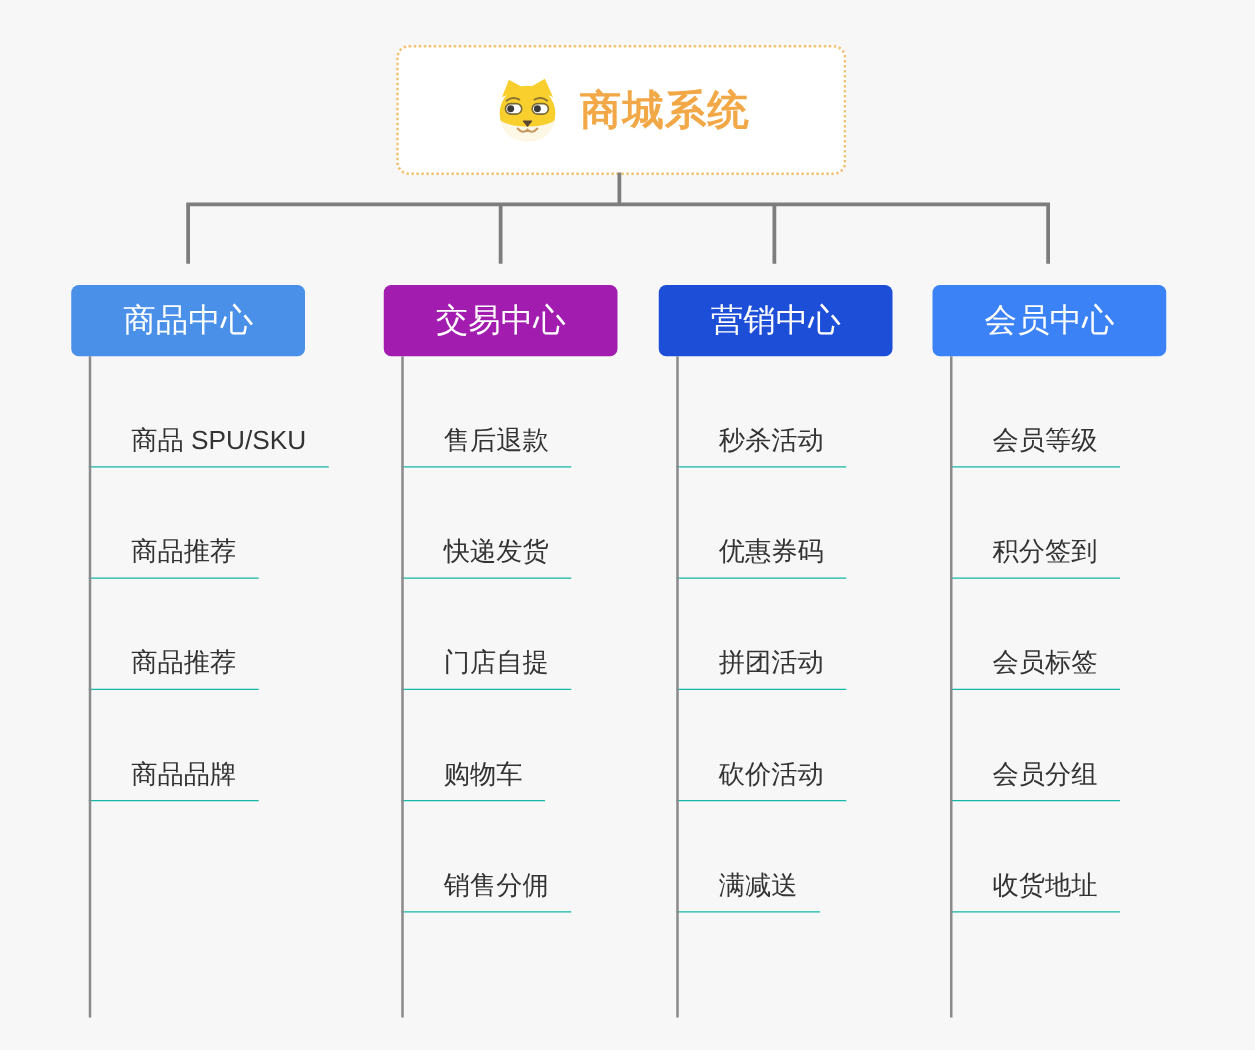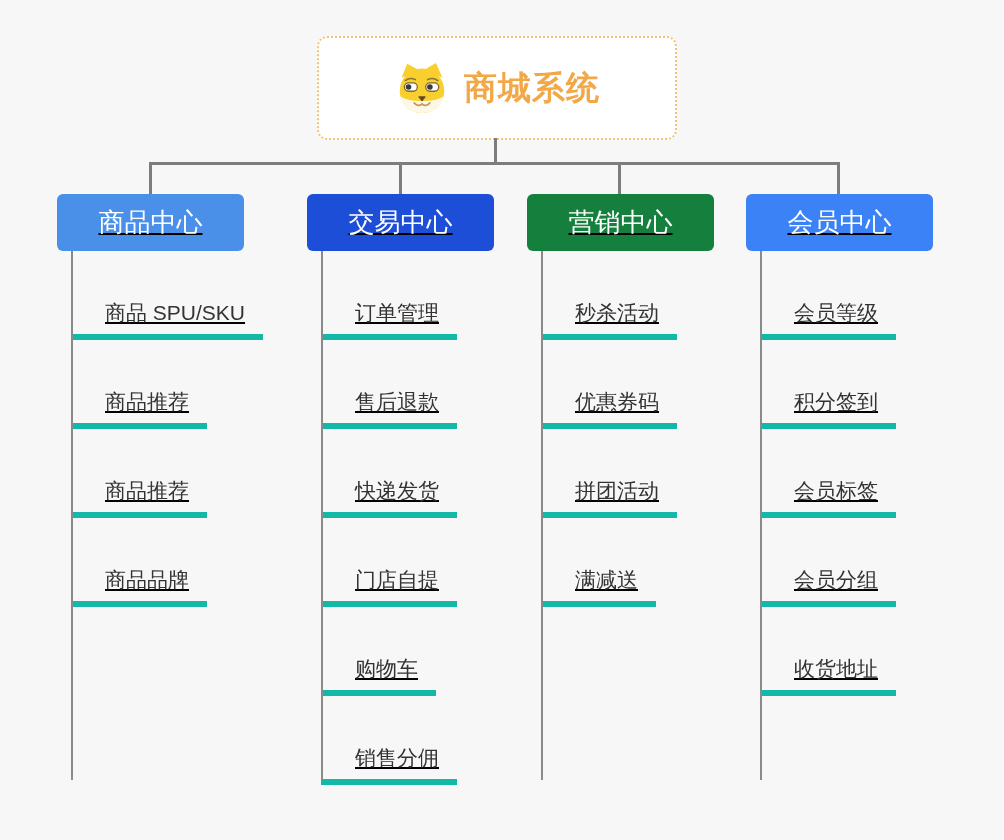--- a/index.html
+++ b/index.html
@@ -24,35 +24,35 @@
   }
   .root-icon{width:56px;height:52px;flex:0 0 auto;}
 
   
   .conn{position:absolute;background:#7d7d7d;}
   .conn-root-drop{left:494px;top:138px;width:3px;height:26px;}
   .conn-hline{left:149px;top:162px;width:691px;height:3px;}
   .conn-drop{top:164px;width:3px;height:47px;}
 
   
-  .branch-col{position:absolute;top:194px;width:250px;text-decoration:underline;}
+  .branch-col{position:absolute;top:228px;width:250px;}
   .branch-box{
     width:187px;height:57px;border-radius:6px;
     display:flex;align-items:center;justify-content:center;
     color:#ffffff;font-size:26px;white-space:nowrap;
     box-sizing:border-box;
   }
   .leaves{position:relative;}
   .trunk{position:absolute;left:14px;top:0;width:2px;height:529px;background:#8a8a8a;}
   .leaf{height:89px;display:flex;align-items:flex-end;}
   .leaf:first-child{height:85px;}
   .leaf-label{
     margin-left:14px;
     padding:0 18px 7px 34px;
-    border-bottom:6px solid #14b8a6;
+    border-bottom:1px solid #14b8a6;
     font-size:21px;color:#333333;white-space:nowrap;
   }
 </style>
 </head>
 <body>
 
 <div id="canvas">
 
   <div class="root-node">
     <svg class="root-icon" viewBox="0 0 60 56" aria-hidden="true">
@@ -94,55 +94,55 @@
           </div>
           <div class="leaf">
             <span class="leaf-label">商品推荐</span>
           </div>
           <div class="leaf">
             <span class="leaf-label">商品品牌</span>
           </div>
         </div>
       </div>
       <div class="branch-col" style="left: 307px;">
-        <div class="branch-box" style="background: #1d4ed8;">交易中心</div>
+        <div class="branch-box" style="background: #a21caf;">交易中心</div>
         <div class="leaves">
           <div class="trunk"></div>
-          <div class="leaf">
-            <span class="leaf-label">订单管理</span>
-          </div>
           <div class="leaf">
             <span class="leaf-label">售后退款</span>
           </div>
           <div class="leaf">
             <span class="leaf-label">快递发货</span>
           </div>
           <div class="leaf">
             <span class="leaf-label">门店自提</span>
           </div>
           <div class="leaf">
             <span class="leaf-label">购物车</span>
           </div>
           <div class="leaf">
             <span class="leaf-label">销售分佣</span>
           </div>
         </div>
       </div>
       <div class="branch-col" style="left: 527px;">
-        <div class="branch-box" style="background: #15803d;">营销中心</div>
+        <div class="branch-box" style="background: #1d4ed8;">营销中心</div>
         <div class="leaves">
           <div class="trunk"></div>
           <div class="leaf">
             <span class="leaf-label">秒杀活动</span>
           </div>
           <div class="leaf">
             <span class="leaf-label">优惠券码</span>
           </div>
           <div class="leaf">
             <span class="leaf-label">拼团活动</span>
+          </div>
+          <div class="leaf">
+            <span class="leaf-label">砍价活动</span>
           </div>
           <div class="leaf">
             <span class="leaf-label">满减送</span>
           </div>
         </div>
       </div>
       <div class="branch-col" style="left: 746px;">
         <div class="branch-box" style="background: #3b82f6;">会员中心</div>
         <div class="leaves">
           <div class="trunk"></div>

